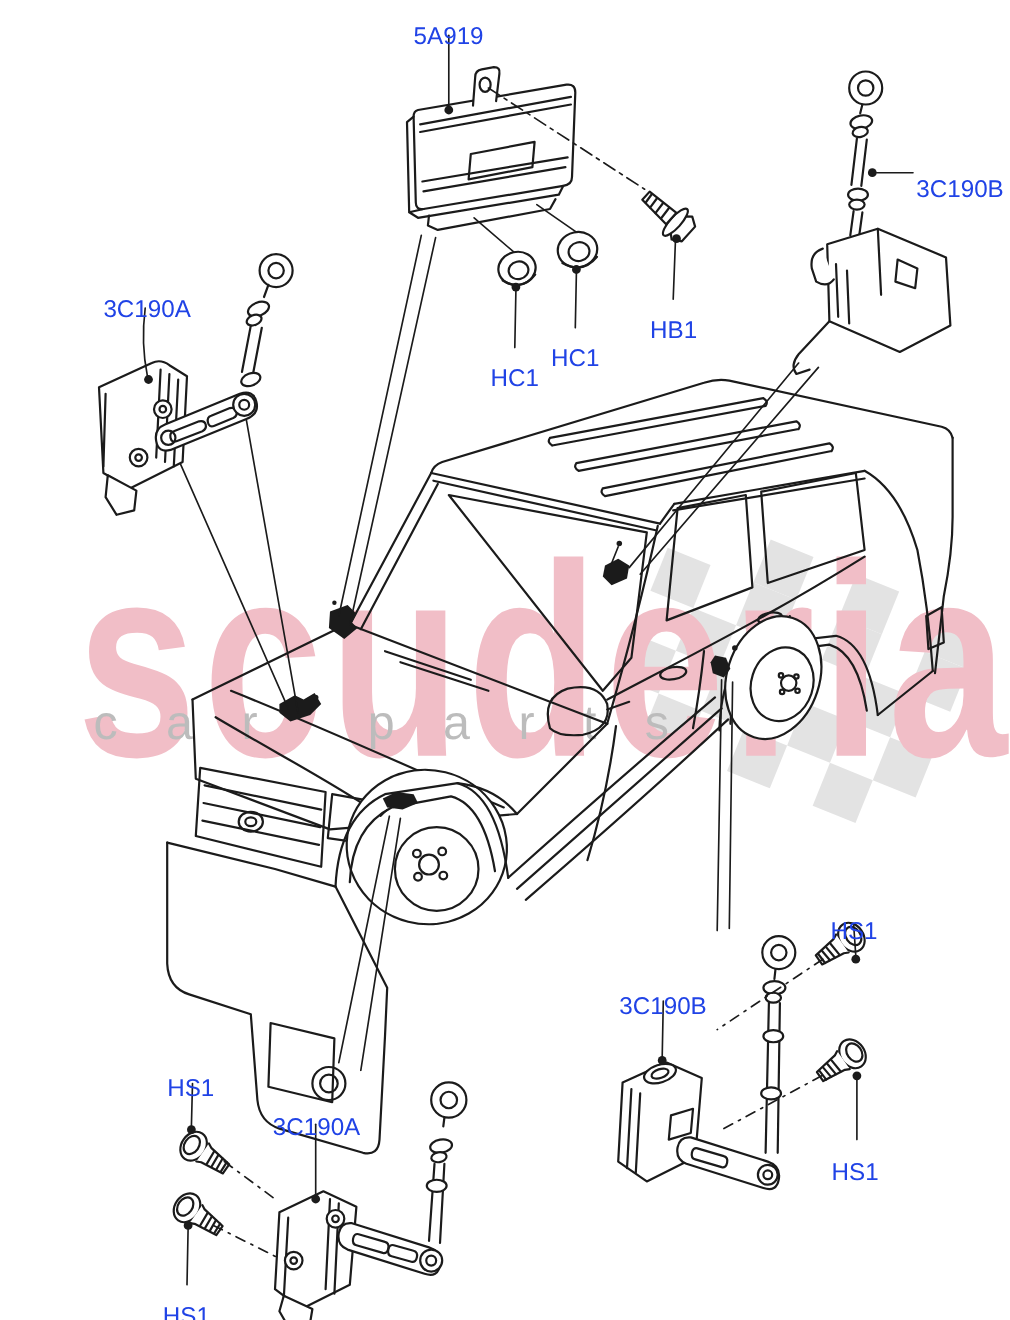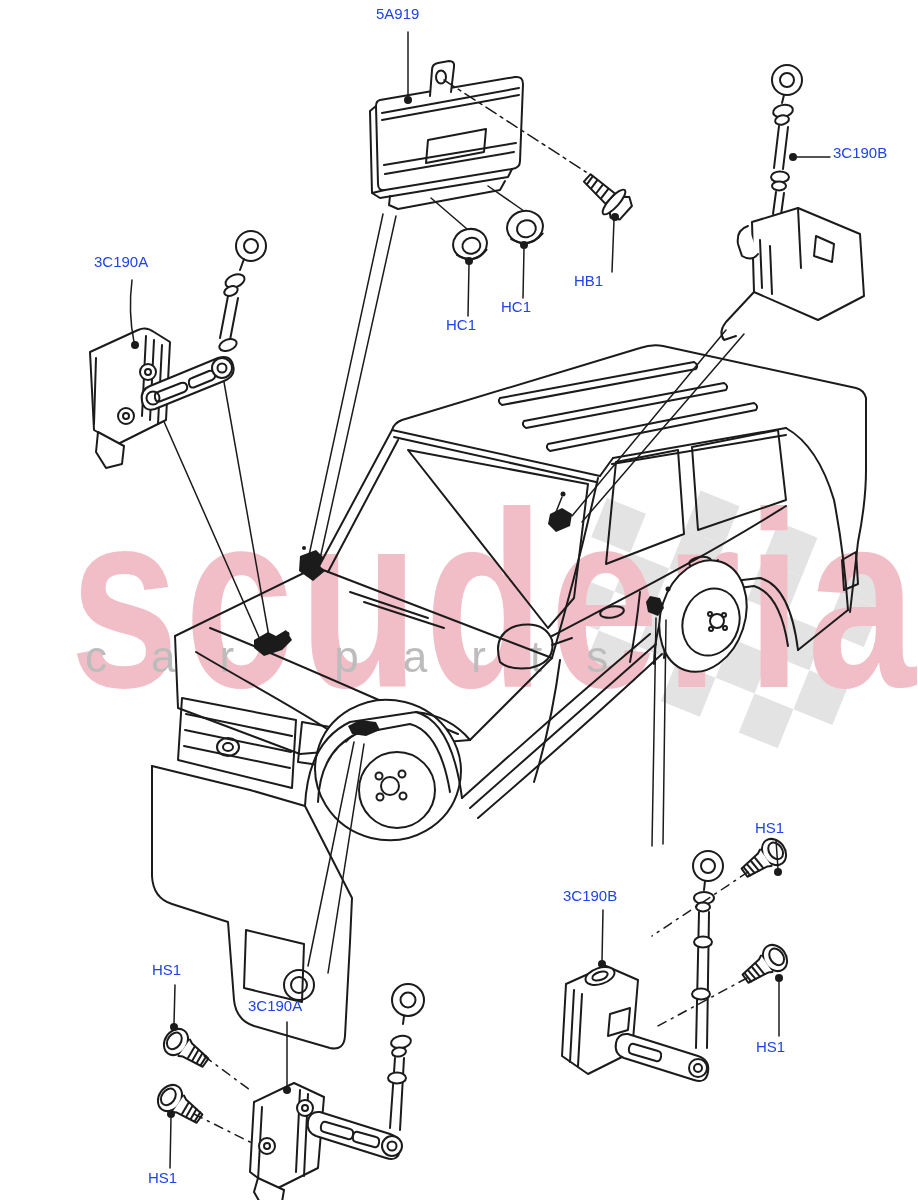--- a/index.html
+++ b/index.html
@@ -2,22 +2,22 @@
 <html><head>
 <meta charset="utf-8">
 <style>
   html,body{margin:0;padding:0;background:#fff;}
   .stage{
     position:relative;width:918px;height:1200px;background:#ffffff;overflow:hidden;
     font-family:"Liberation Sans", sans-serif;
   }
   .stage svg{position:absolute;left:0;top:0;}
   .callout{
-    position:absolute;color:#2043e6;font-size:15px;line-height:1;
-    font-family:"Liberation Sans", sans-serif;white-space:nowrap;cursor:pointer;
+    position:absolute;color:#2043e6;font-size:22px;line-height:1;
+    font-family:"Liberation Sans", sans-serif;white-space:nowrap;cursor:pointer;margin-top:16px;
   }
   .wm-brand{
     font-weight:bold;fill:#f1bec7;font-size:250px;letter-spacing:8px;
     font-family:"Liberation Sans", sans-serif;
   }
   .wm-tag{
     fill:#bcbcbc;font-size:44px;letter-spacing:44px;
     font-family:"Liberation Sans", sans-serif;
   }
   .ln{stroke:#1b1b1b;stroke-width:2;fill:none;stroke-linecap:round;stroke-linejoin:round;}
@@ -336,21 +336,21 @@
     <circle class="blk" cx="171" cy="1114" r="4"></circle>
     <circle class="blk" cx="602" cy="964" r="4"></circle>
     <circle class="blk" cx="778" cy="872" r="4"></circle>
     <circle class="blk" cx="779" cy="978" r="4"></circle>
   </g>
 </svg>
 
   <div class="callout" style="left:376px;top:6px">5A919</div>
   <div class="callout" style="left:446px;top:317px">HC1</div>
   <div class="callout" style="left:501px;top:299px">HC1</div>
-  <div class="callout" style="left:574px;top:273px">HB1</div>
+  <div class="callout" style="left:591px;top:273px">HB1</div>
   <div class="callout" style="left:833px;top:145px">3C190B</div>
   <div class="callout" style="left:94px;top:254px">3C190A</div>
   <div class="callout" style="left:248px;top:998px">3C190A</div>
   <div class="callout" style="left:152px;top:962px">HS1</div>
   <div class="callout" style="left:148px;top:1170px">HS1</div>
   <div class="callout" style="left:563px;top:888px">3C190B</div>
   <div class="callout" style="left:755px;top:820px">HS1</div>
   <div class="callout" style="left:756px;top:1039px">HS1</div>
 </div>
 

